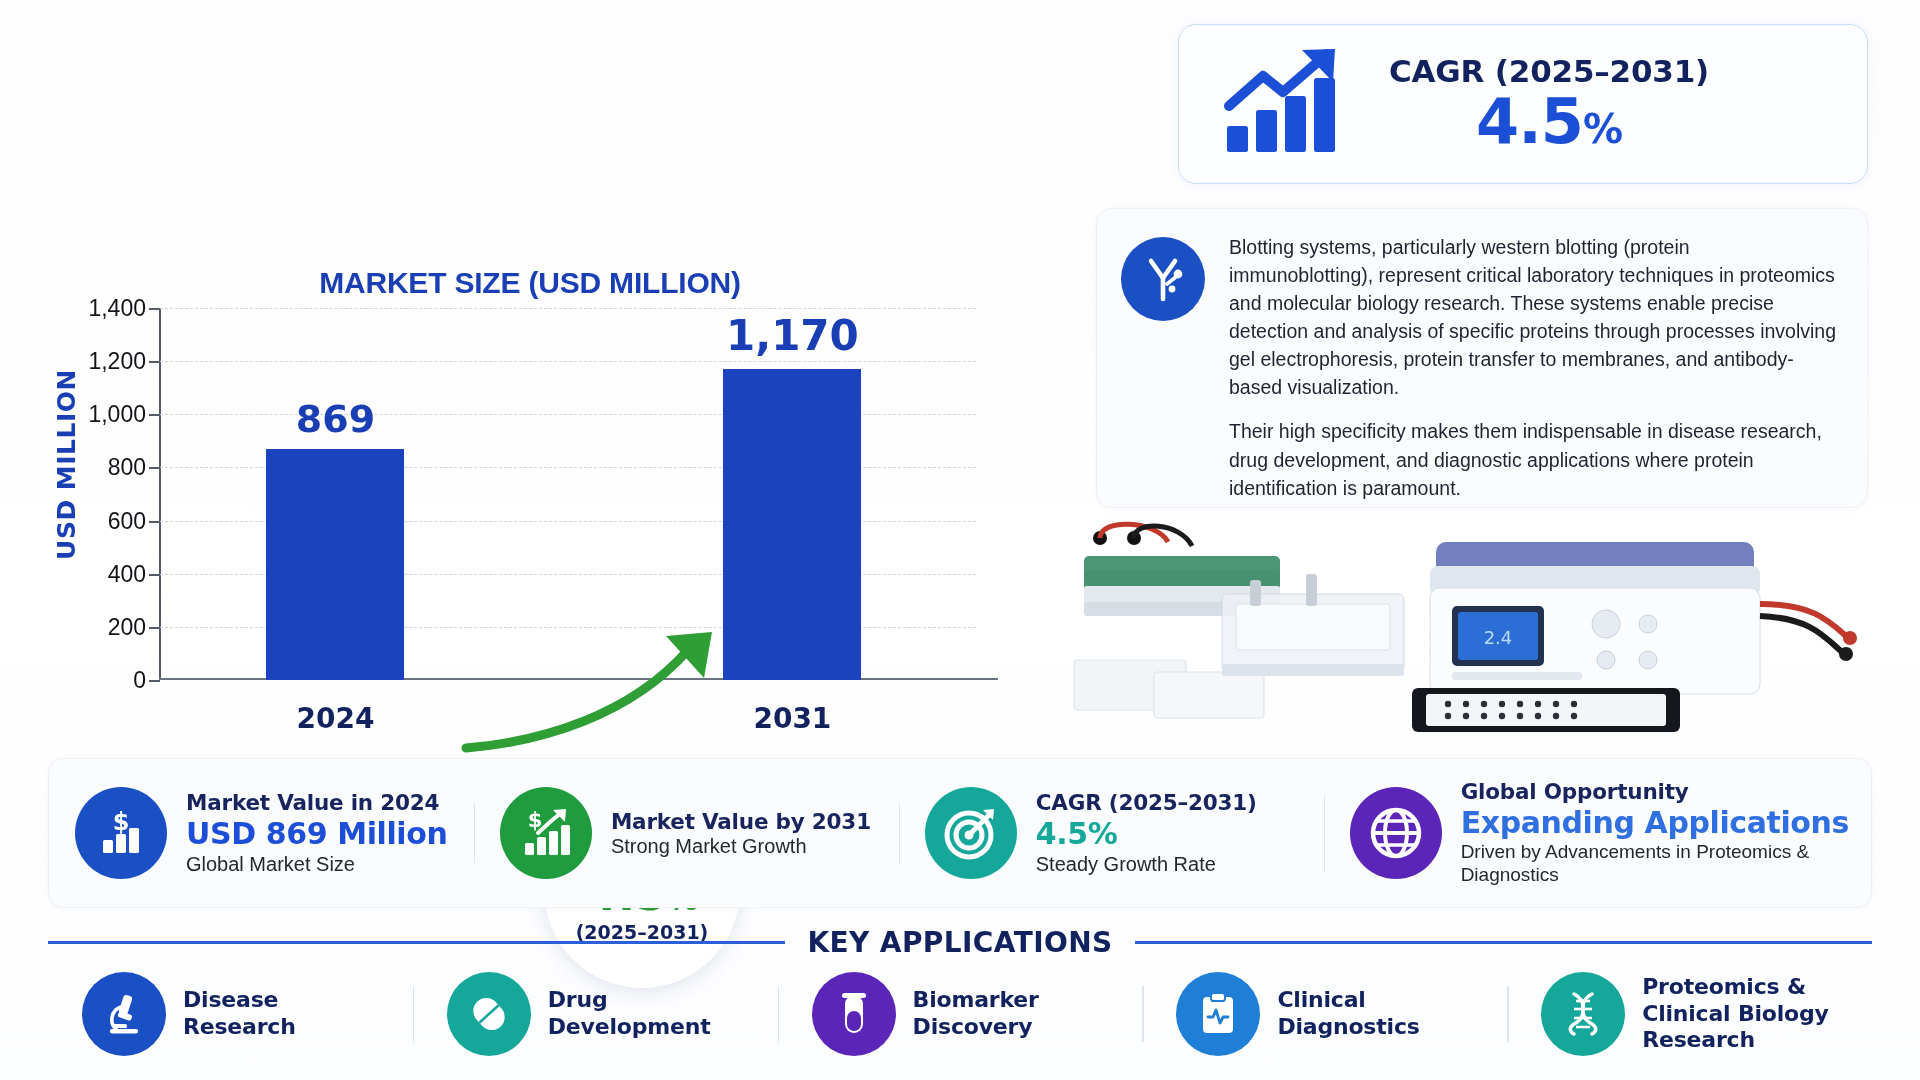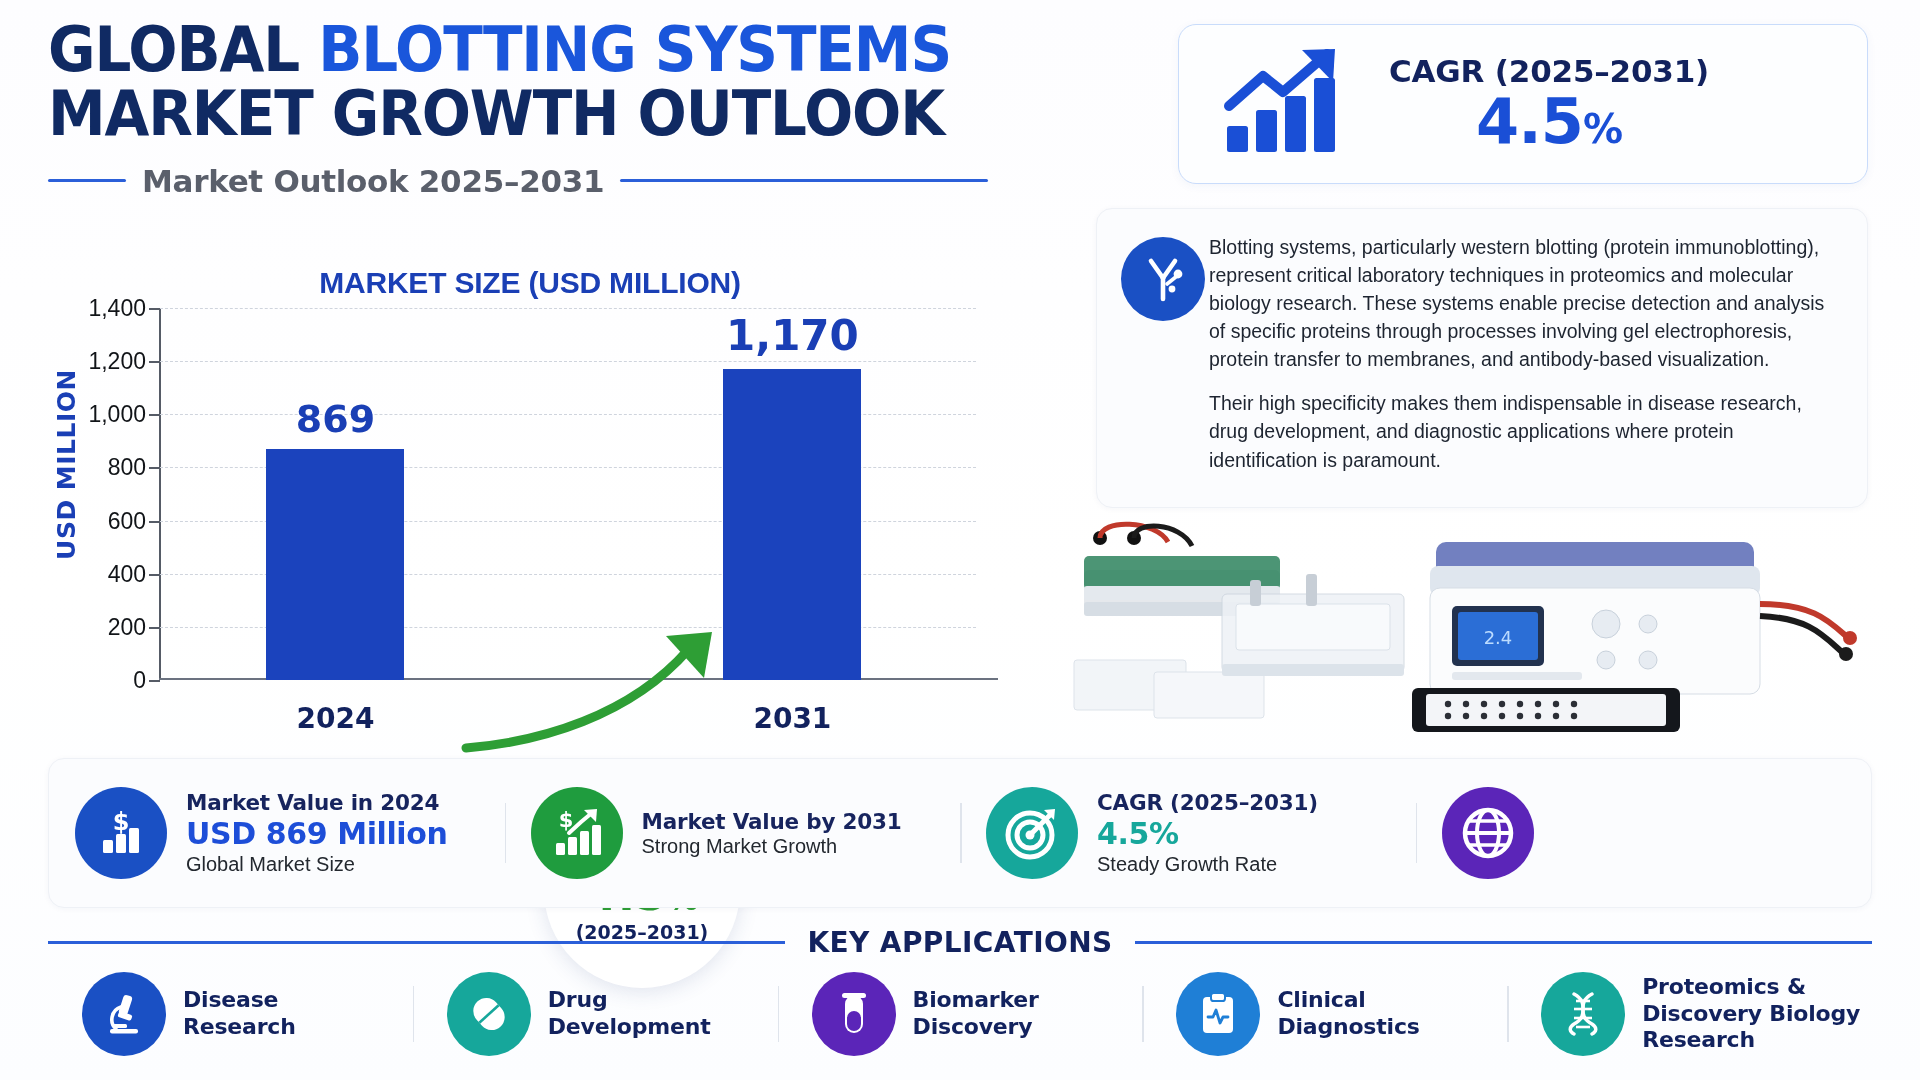--- a/index.html
+++ b/index.html
@@ -71,21 +71,21 @@
   .cagr-value .pct { font-size: 40px; }
 
   
   .desc-card {
     position: absolute; left: 1096px; top: 208px;
     width: 772px; height: 300px;
     background: #fbfcfe;
     border: 1px solid #eef1f6;
     border-radius: 16px;
     padding: 24px 28px 20px 24px;
-    display: flex; gap: 4px;
+    display: flex; gap: 24px;
     box-shadow: 0 1px 6px rgba(20,40,90,0.04);
   }
   .ab-icon {
     flex: 0 0 auto; width: 84px; height: 84px; border-radius: 50%;
     background: #1a50c4; display: flex; align-items: center; justify-content: center;
     margin-top: 4px;
   }
   .desc-text p {
     font-family: "Liberation Sans", sans-serif;
     font-size: 19.5px; line-height: 1.44; color: #1d2430;
@@ -211,29 +211,20 @@
   .app-label {
     font-family: "DejaVu Sans", sans-serif; font-weight: 700;
     font-size: 22px; color: #12225e; line-height: 1.22; letter-spacing: -0.2px;
   }
 </style>
 </head>
 <body>
 
 <div class="page">
 
-  <div class="header">
-    <div class="title"><span>GLOBAL </span><span class="hl">BLOTTING SYSTEMS</span></div>
-    <div class="title">MARKET GROWTH OUTLOOK</div>
-    <div class="subtitle-row">
-      <div class="sub-rule"></div>
-      <div class="subtitle">Market Outlook 2025–2031</div>
-      <div class="sub-rule r2"></div>
-    </div>
-  </div>
 
   <div class="cagr-badge">
     <span class="chart-icon">
       <svg width="128" height="108" viewBox="0 0 128 108">
         <rect x="4" y="78" width="21" height="26" rx="2.5" fill="#1a4fd6"></rect>
         <rect x="33" y="62" width="21" height="42" rx="2.5" fill="#1a4fd6"></rect>
         <rect x="62" y="48" width="21" height="56" rx="2.5" fill="#1a4fd6"></rect>
         <rect x="91" y="30" width="21" height="74" rx="2.5" fill="#1a4fd6"></rect>
         <path d="M6 58 L40 28 L60 44 L104 6" stroke="#1a4fd6" stroke-width="10" fill="none" stroke-linecap="round" stroke-linejoin="round"></path>
         <path d="M79 2 L112 1 L110 34 Z" fill="#1a4fd6"></path>
@@ -423,20 +414,25 @@
       <div class="stat">
         <span class="stat-icon" style="background:#5b25b8">
           <svg width="58" height="58" viewBox="0 0 58 58">
             <circle cx="29" cy="29" r="23" fill="none" stroke="#fff" stroke-width="4.5"></circle>
             <ellipse cx="29" cy="29" rx="11" ry="23" fill="none" stroke="#fff" stroke-width="4"></ellipse>
             <line x1="6" y1="29" x2="52" y2="29" stroke="#fff" stroke-width="4"></line>
             <line x1="10" y1="17" x2="48" y2="17" stroke="#fff" stroke-width="3.4"></line>
             <line x1="10" y1="41" x2="48" y2="41" stroke="#fff" stroke-width="3.4"></line>
           </svg>
         </span>
+        <span class="stat-body">
+          <span class="stat-head">Global Opportunity</span>
+          <span class="stat-main" style="color:#2f6fe0">Expanding Applications</span>
+          <span class="stat-sub two">Driven by Advancements in Proteomics &amp; Diagnostics</span>
+        </span>
       </div>
     </div>
 
   <div class="apps-head">
     <div class="apps-rule"></div>
     <div class="apps-title">KEY APPLICATIONS</div>
     <div class="apps-rule"></div>
   </div>
   <div class="apps" id="apps">
       <div class="app">
@@ -487,17 +483,17 @@
         <span class="app-icon" style="background:#16a79b">
           <svg width="50" height="50" viewBox="0 0 50 50">
             <path d="M16 5 C 34 15, 16 25, 34 35 C 40 39, 38 43, 34 45" stroke="#fff" stroke-width="3.4" fill="none" stroke-linecap="round"></path>
             <path d="M34 5 C 16 15, 34 25, 16 35 C 10 39, 12 43, 16 45" stroke="#fff" stroke-width="3.4" fill="none" stroke-linecap="round"></path>
             <line x1="18" y1="12" x2="32" y2="12" stroke="#fff" stroke-width="2.6"></line>
             <line x1="16" y1="20" x2="34" y2="20" stroke="#fff" stroke-width="2.6"></line>
             <line x1="16" y1="29" x2="34" y2="29" stroke="#fff" stroke-width="2.6"></line>
             <line x1="18" y1="38" x2="32" y2="38" stroke="#fff" stroke-width="2.6"></line>
           </svg>
         </span>
-        <span class="app-label"><span>Proteomics &amp;</span><br><span>Discovery Biology</span><br><span>Research</span></span>
+        <span class="app-label"><span>Proteomics &amp;</span><br><span>Clinical Biology</span><br><span>Research</span></span>
       </div>
     </div>
 
 </div>
 
 </body></html>

